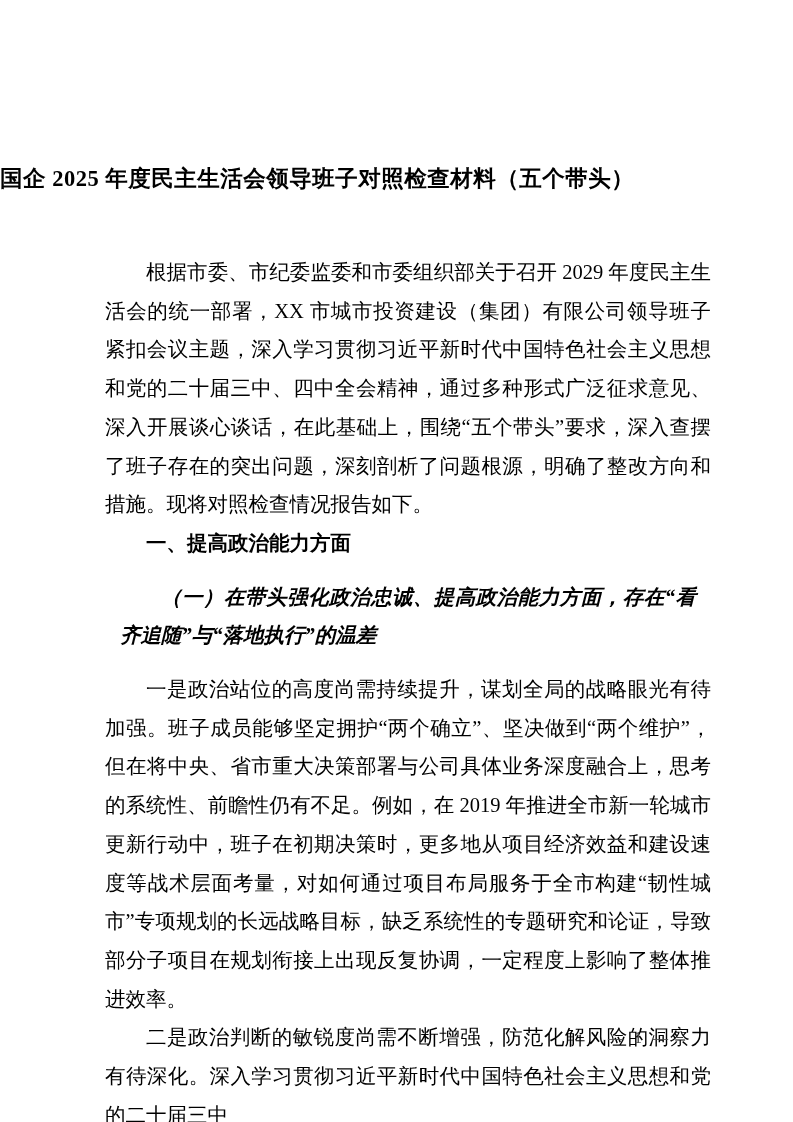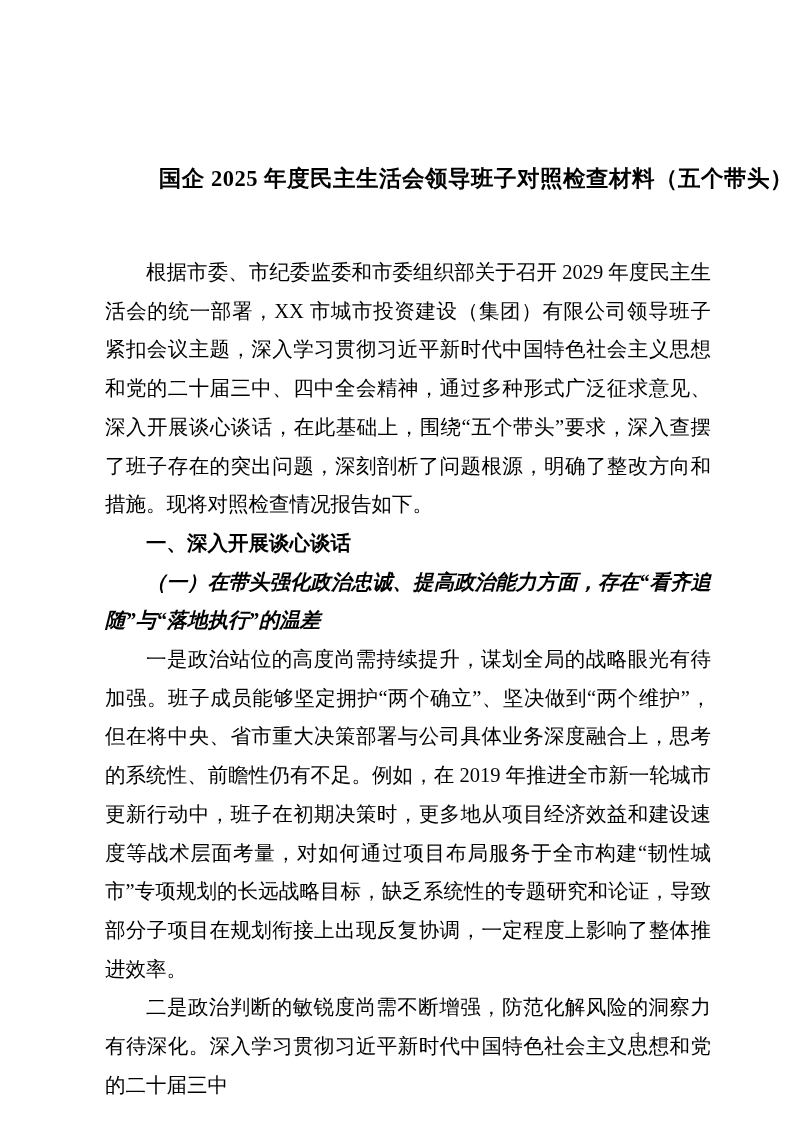--- a/index.html
+++ b/index.html
@@ -12,21 +12,21 @@
     width: 793px;
     height: 1122px;
     background: #ffffff;
     color: #000000;
     overflow: hidden;
     font-family: "Liberation Serif", "DejaVu Serif", serif;
   }
   .doc-title {
     margin: 0;
     padding-top: 162px;
-    text-align: right;
+    text-align: left;
     font-family: "Liberation Serif", "DejaVu Serif", serif;
     font-weight: 700;
     font-size: 22.5px;
     line-height: 34px;
     letter-spacing: 0.5px;
   }
   .doc-body {
     position: absolute;
     left: 105px;
     top: 253px;
@@ -45,21 +45,21 @@
   }
   .heading-black {
     margin: 0;
     text-indent: 2em;
     font-family: "Liberation Sans", "DejaVu Sans", sans-serif;
     font-weight: 700;
     font-size: 20.5px;
     line-height: 38.7px;
   }
   .heading-kai {
-    margin: 0;
+    margin: 15px;
     text-indent: 2em;
     font-family: "Liberation Serif", "DejaVu Serif", serif;
     font-weight: 700;
     font-style: italic;
     font-size: 20.5px;
     line-height: 38.7px;
   }
   .page-number {
     position: absolute;
     top: 1026px;
@@ -76,21 +76,21 @@
 <body>
 
 <div class="page">
 
   <h1 class="doc-title">国企 2025 年度民主生活会领导班子对照检查材料（五个带头）</h1>
 
   <div class="doc-body">
 
     <p class="para">根据市委、市纪委监委和市委组织部关于召开 2029 年度民主生活会的统一部署，XX 市城市投资建设（集团）有限公司领导班子紧扣会议主题，深入学习贯彻习近平新时代中国特色社会主义思想和党的二十届三中、四中全会精神，通过多种形式广泛征求意见、深入开展谈心谈话，在此基础上，围绕“五个带头”要求，深入查摆了班子存在的突出问题，深刻剖析了问题根源，明确了整改方向和措施。现将对照检查情况报告如下。</p>
 
-    <h2 class="heading-black">一、深入开展谈心谈话</h2>
+    <h2 class="heading-black">一、提高政治能力方面</h2>
 
     <h3 class="heading-kai">（一）在带头强化政治忠诚、提高政治能力方面，存在“看齐追随”与“落地执行”的温差</h3>
 
     <p class="para">一是政治站位的高度尚需持续提升，谋划全局的战略眼光有待加强。班子成员能够坚定拥护“两个确立”、坚决做到“两个维护”，但在将中央、省市重大决策部署与公司具体业务深度融合上，思考的系统性、前瞻性仍有不足。例如，在 2019 年推进全市新一轮城市更新行动中，班子在初期决策时，更多地从项目经济效益和建设速度等战术层面考量，对如何通过项目布局服务于全市构建“韧性城市”专项规划的长远战略目标，缺乏系统性的专题研究和论证，导致部分子项目在规划衔接上出现反复协调，一定程度上影响了整体推进效率。</p>
 
     <p class="para">二是政治判断的敏锐度尚需不断增强，防范化解风险的洞察力有待深化。深入学习贯彻习近平新时代中国特色社会主义思想和党的二十届三中</p>
 
   </div>
 
   <div class="page-number">— 1 —</div>

